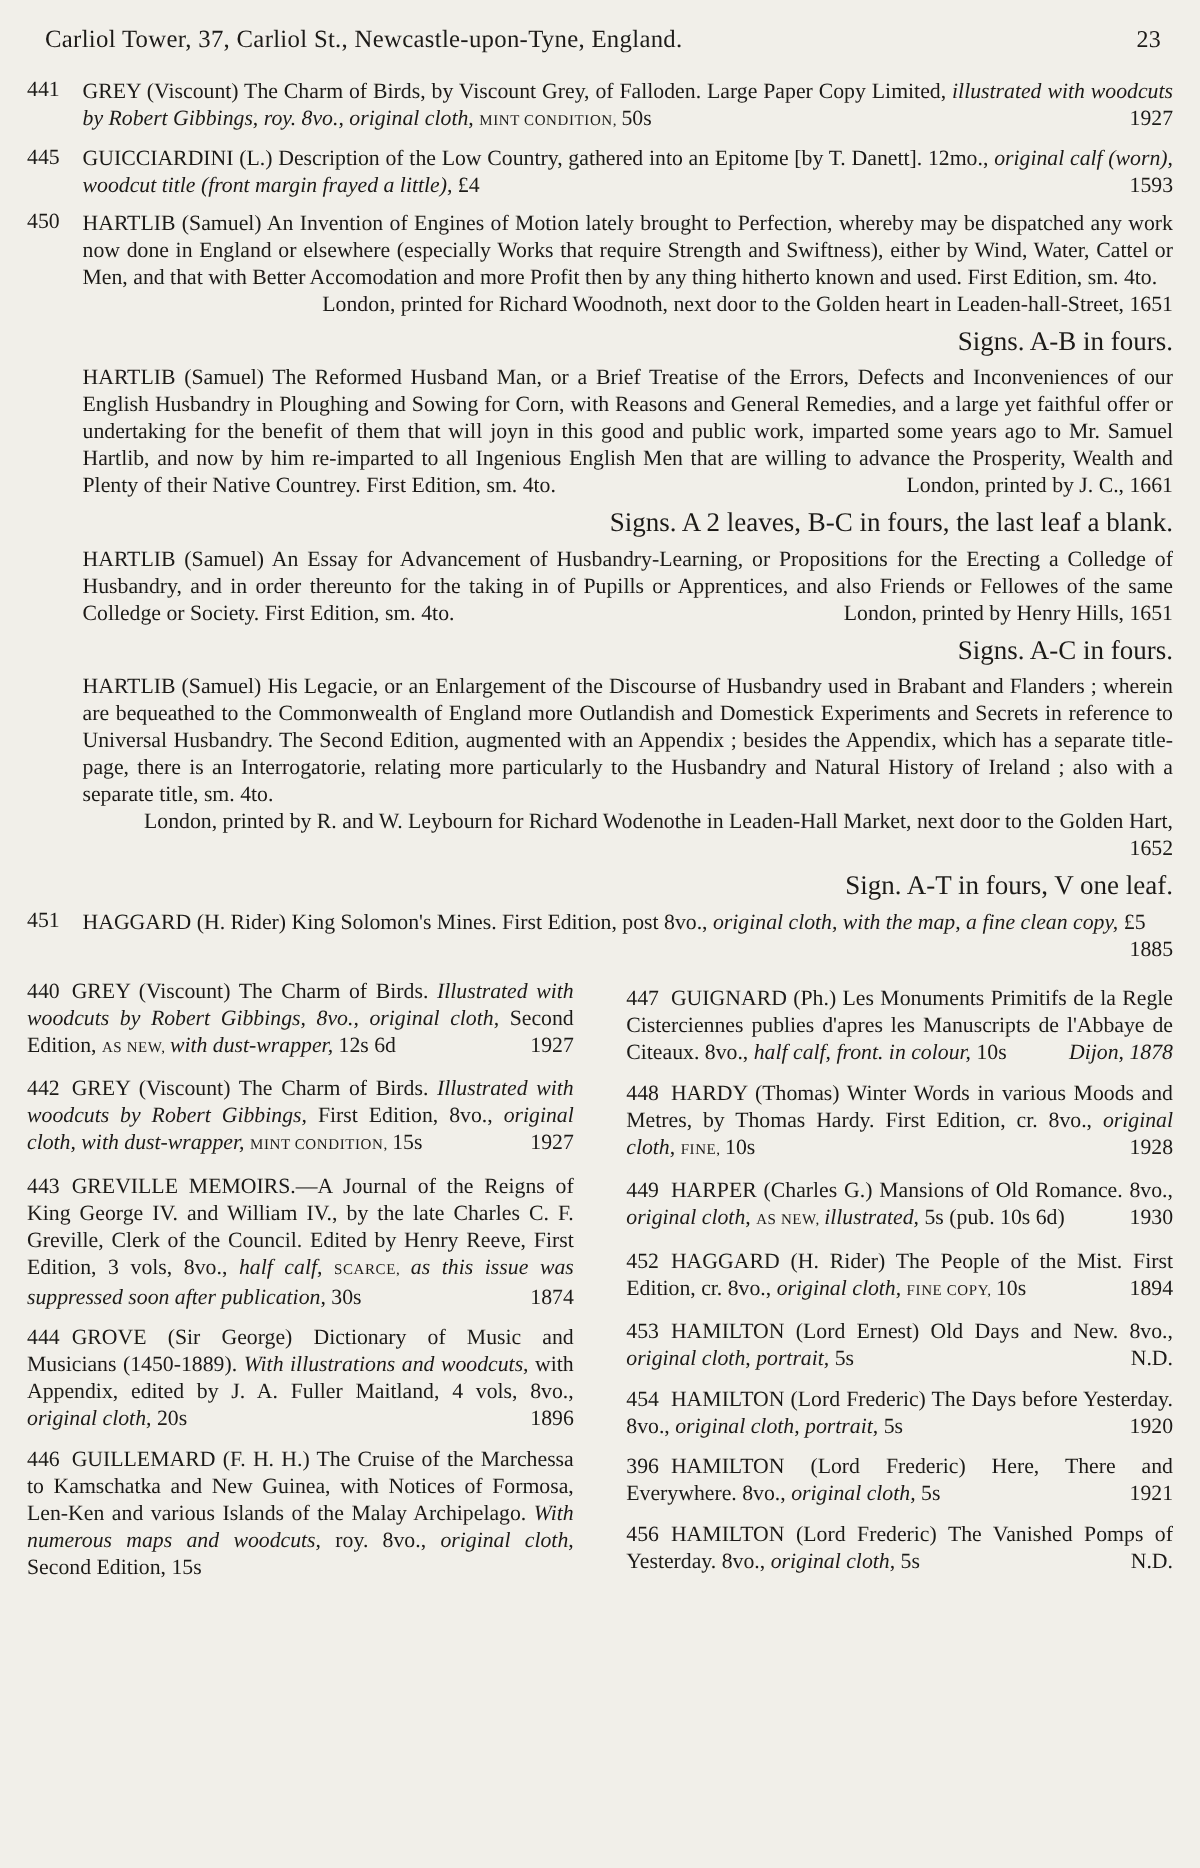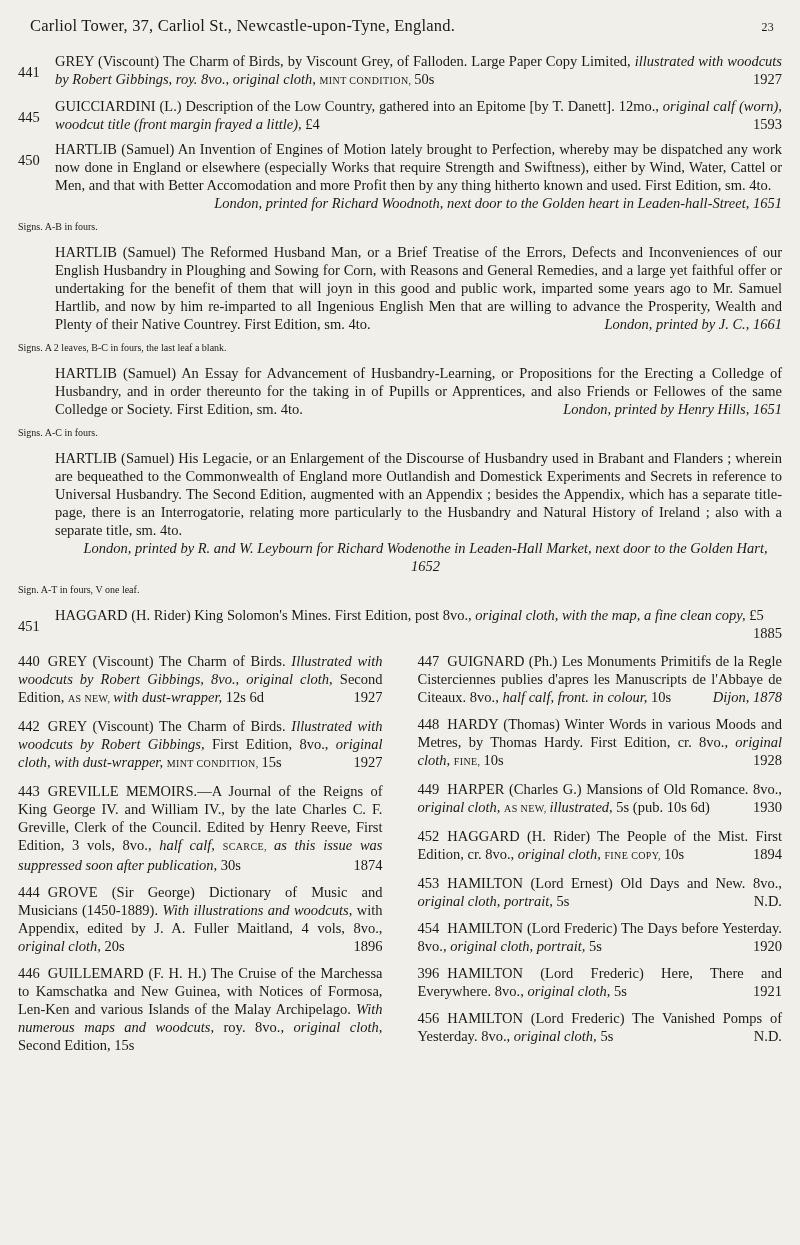--- a/index.html
+++ b/index.html
@@ -13,42 +13,42 @@
     width:800px;height:1245px;overflow:hidden;
     font-family:"Liberation Serif","DejaVu Serif",serif;
     color:var(--ink);
   }
   .page{width:800px;height:1197px;padding:14px 18px 0 18px;overflow:hidden;}
   .header{
     display:flex;justify-content:space-between;align-items:baseline;
     font-size:16.5px;letter-spacing:.2px;
     padding:2px 8px 0 12px;margin-bottom:16px;
   }
-  .header-page-num{font-size:12px;}
+  .header-page-num{font-size:16px;}
   .fw-section{width:100%;}
   .entry{margin-bottom:7px;}
   .entry.fw{position:relative;padding-left:37px;}
-  .entry.fw .num-margin{position:absolute;left:0;top:12px;font-size:14.5px;}
+  .entry.fw .num-margin{position:absolute;left:0;top:0;font-size:14.5px;}
   .entry-text{
     text-align:justify;
     font-size:14.5px;line-height:18px;
   }
   .entry-text::after{content:"";display:block;clear:both;}
   .seg-n{font-style:normal;}
   .seg-i{font-style:italic;}
   .seg-sc{font-size:10px;letter-spacing:.4px;}
   .entry-date{float:right;padding-left:14px;}
   .entry-date.seg-i{font-style:italic;}
-  .imprint{float:right;font-style:italic;text-align:center;padding-left:14px;}
+  .imprint{float:right;text-align:right;padding-left:14px;}
   .sig-note{
-    text-align:left;font-size:10px;line-height:16px;
+    text-align:right;font-size:18px;line-height:16px;
     margin:2px 0 8px 0;
   }
   .entry.indented .entry-text{text-indent:42px;}
-  .columns{display:flex;margin-top:10px;align-items:flex-start;}
+  .columns{display:flex;margin-top:10px;align-items:center;}
   .column{flex:1;min-width:0;}
   .column.left{padding-right:11px;}
   .column.right{padding-left:11px;margin-left:12px;}
   .col-rule{width:1px;background:var(--rule);}
   .col-entry{margin-bottom:9px;}
   .num-inline{margin-right:8px;}
 </style>
 </head>
 <body>
 

